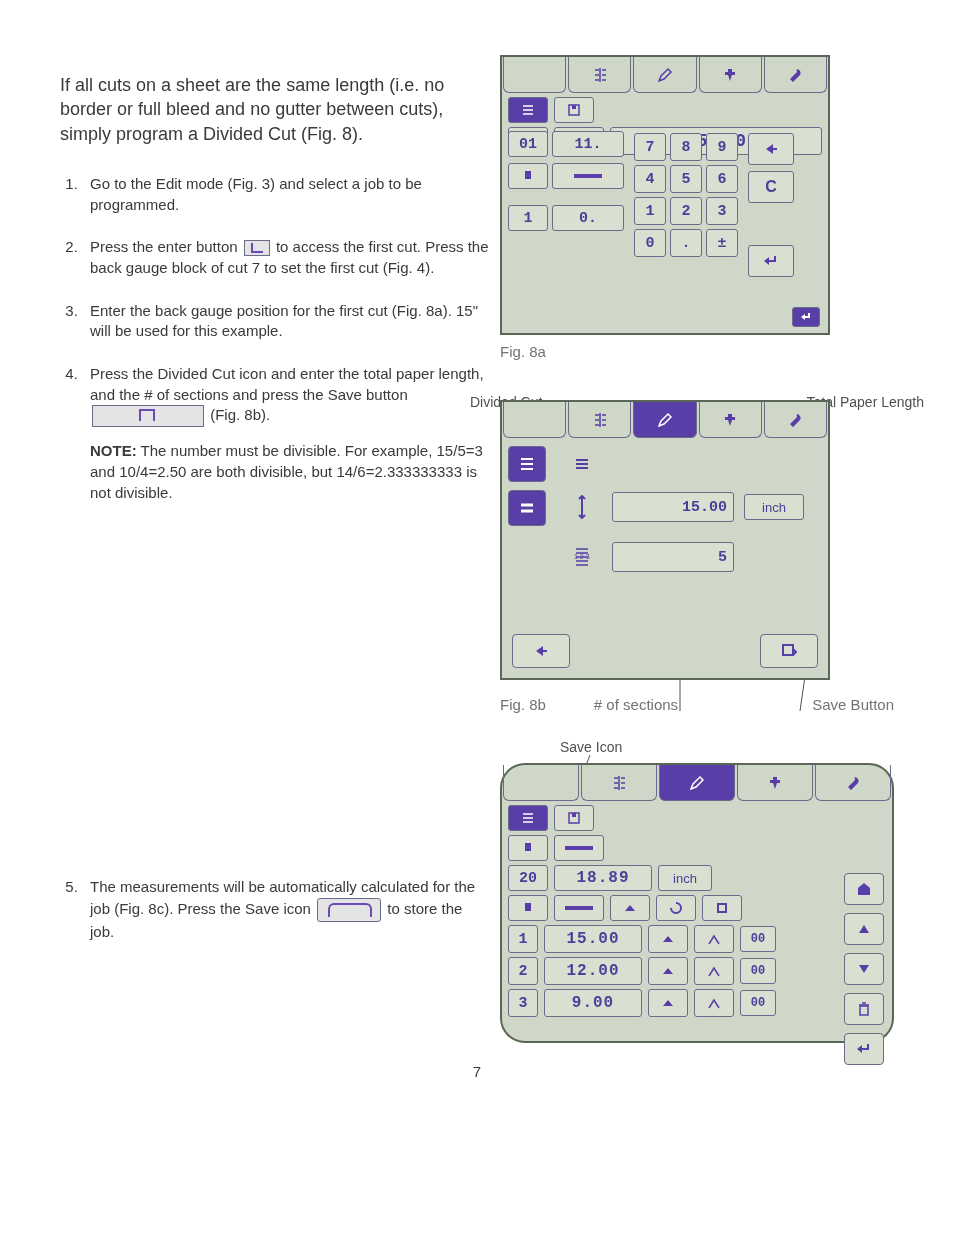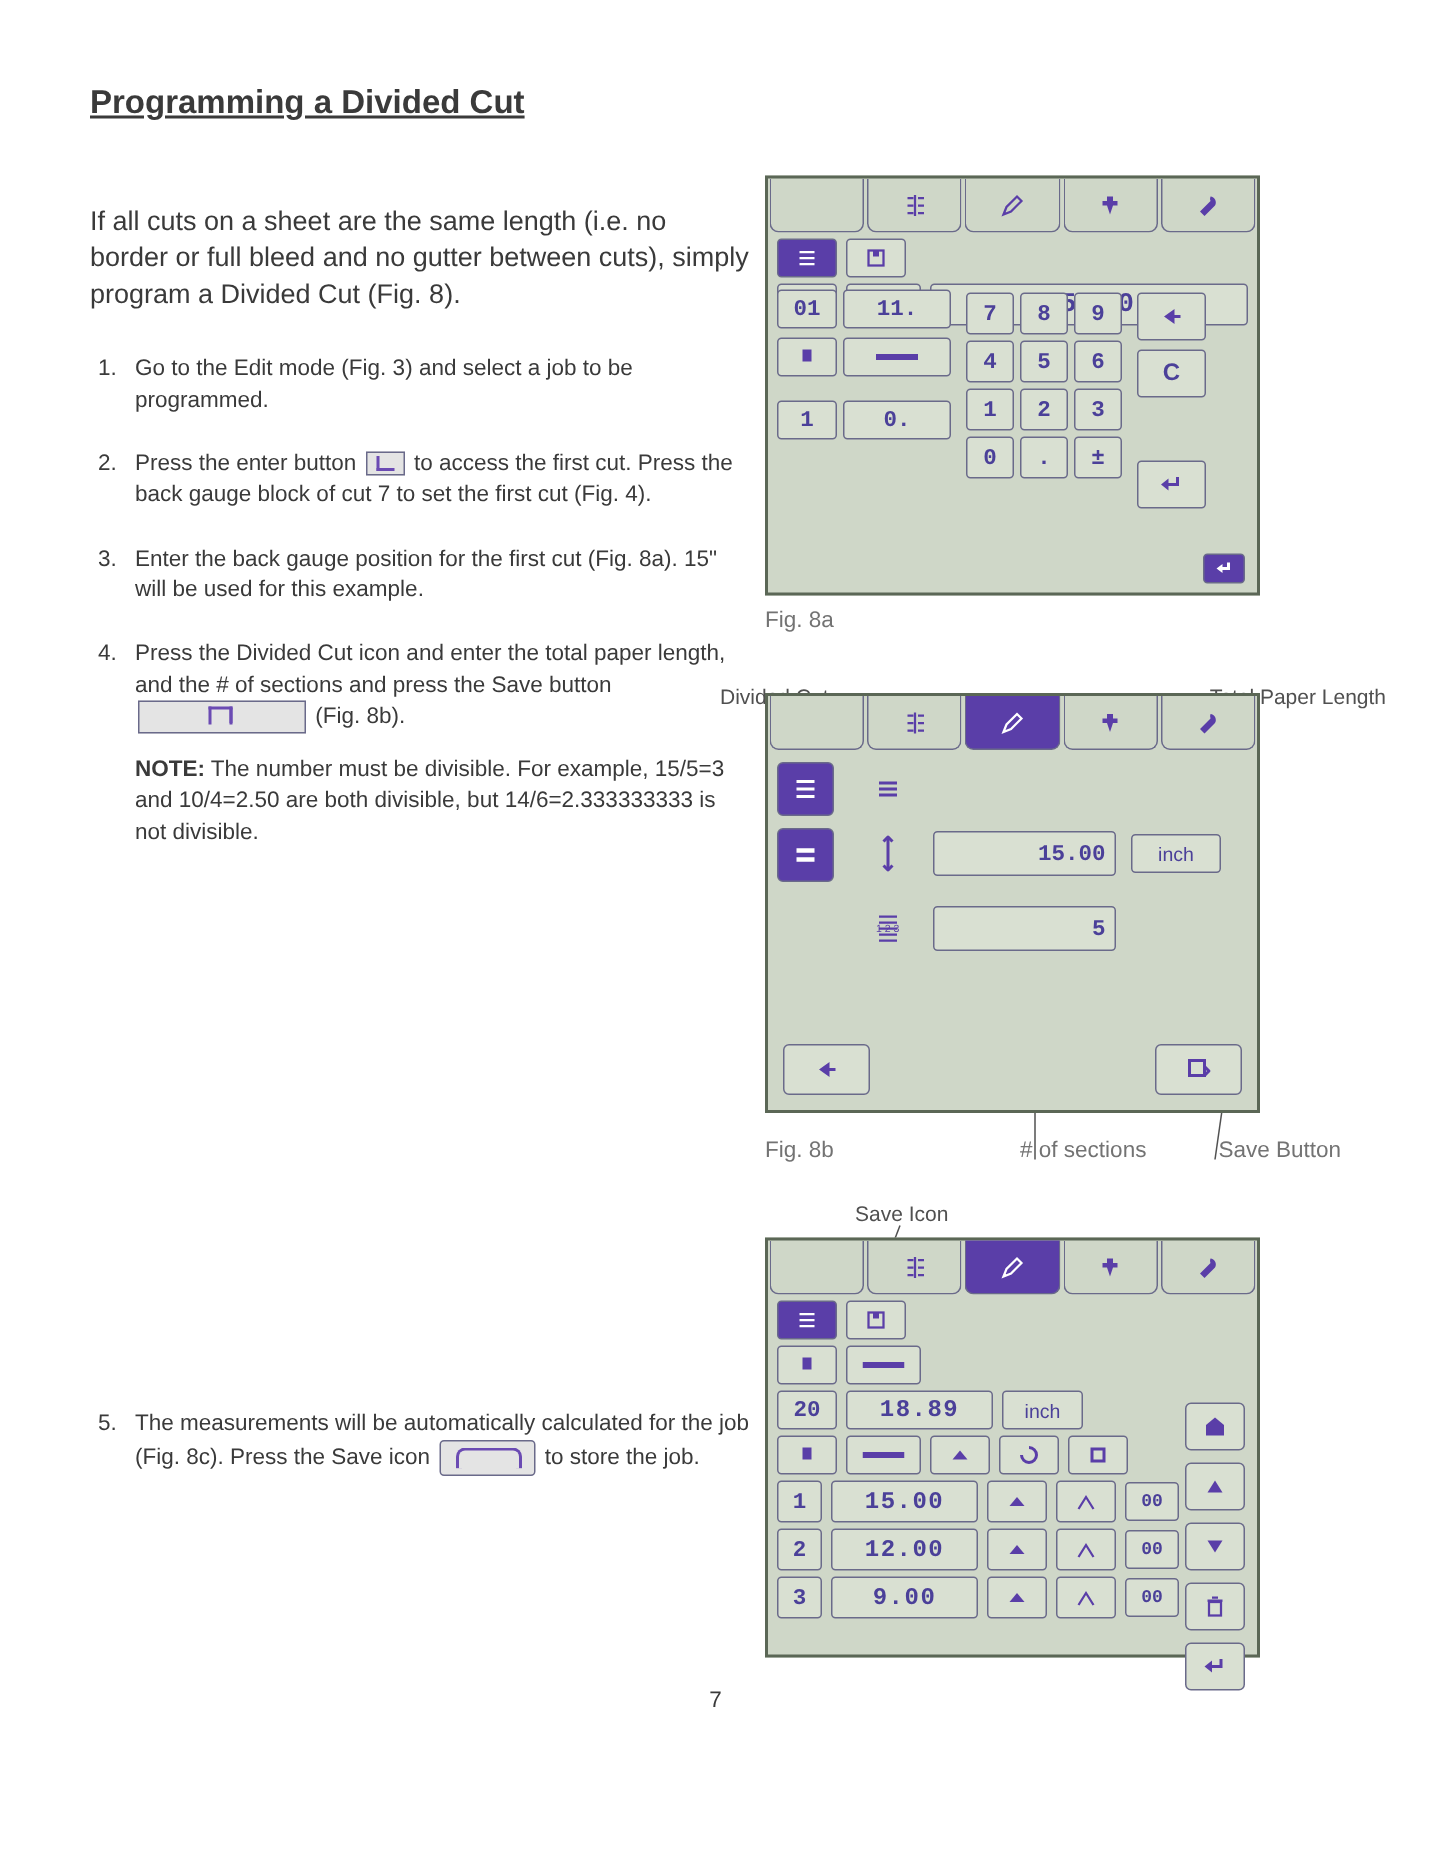--- a/index.html
+++ b/index.html
@@ -223,21 +223,21 @@
   .fig8b .bottom-row {
     position:absolute; left:10px; right:10px; bottom:10px;
     display:flex; justify-content:space-between;
   }
   .fig8b .bottom-row .bbtn {
     width:56px; height:32px; border:1px solid #6a6a8a; border-radius:4px;
     display:flex; align-items:center; justify-content:center; background:#d9e0d2;
   }
 
   
-  .fig8c { width: 330px; height: 280px; }
+  .fig8c { width: 394px; height: 280px; border-radius: 25px; }
   .fig8c .gauge-row {
     display:flex; align-items:center; gap:6px; margin:4px 6px;
   }
   .fig8c .gauge-row .g1{ width:30px; height:24px;}
   .fig8c .gauge-row .gnum{ width:88px; height:24px; font-size:16px; letter-spacing:1px;}
   .fig8c .gauge-row .gunit{ width:44px; height:22px; font-family:Arial; font-weight:normal; font-size:13px;}
   .fig8c .list { margin:4px 6px; }
   .fig8c .list .lrow { display:flex; align-items:center; gap:6px; margin:4px 0;}
   .fig8c .list .lrow .idx { width:20px; height:26px;}
   .fig8c .list .lrow .val { width:88px; height:26px; font-size:16px; letter-spacing:1px;}
@@ -258,21 +258,20 @@
     text-align:center;
     font-size:15px;
     margin-top:20px;
     color:#3a3a3a;
   }
 </style>
 </head>
 <body>
 
 <div class="page">
-  <h1 class="title">Programming a Divided Cut</h1>
 
   <div class="columns">
 
     <div class="col-left">
       <p class="intro">If all cuts on a sheet are the same length (i.e. no border or full bleed and no gutter between cuts), simply program a Divided Cut (Fig. 8).</p>
 
       <ol class="steps">
         <li>Go to the Edit mode (Fig. 3) and select a job to be programmed.</li>
 
         <li>
@@ -532,21 +531,21 @@
               <svg class="i16" viewBox="0 0 16 16">
                   <rect x="2" y="2" width="10" height="10" fill="none" stroke="#5a3ea8" stroke-width="2"></rect>
                   <path d="M12 6l3 3-3 3" fill="none" stroke="#5a3ea8" stroke-width="2"></path>
                 </svg>
             </div>
           </div>
         </div>
 
         <div style="display:flex; justify-content:space-between; margin-top:8px;gap:48px;">
           <div class="caption">Fig. 8b</div>
-          <div class="caption" style="text-align:right;flex:1"># of sections</div>
+          <div class="caption" style="text-align:left;flex:1"># of sections</div>
           <div class="caption">Save Button</div>
         </div>
       </div>
 
       <div class="fig-wrap" style="margin-top:50px;">
         <div class="callout-label" style="left:60px; top:-24px;">Save Icon</div>
         <svg width="340" height="60" style="position:absolute;left:0;top:-12px;pointer-events:none;">
           <line class="callout-line" x1="90" y1="4" x2="70" y2="56"></line>
         </svg>
 

